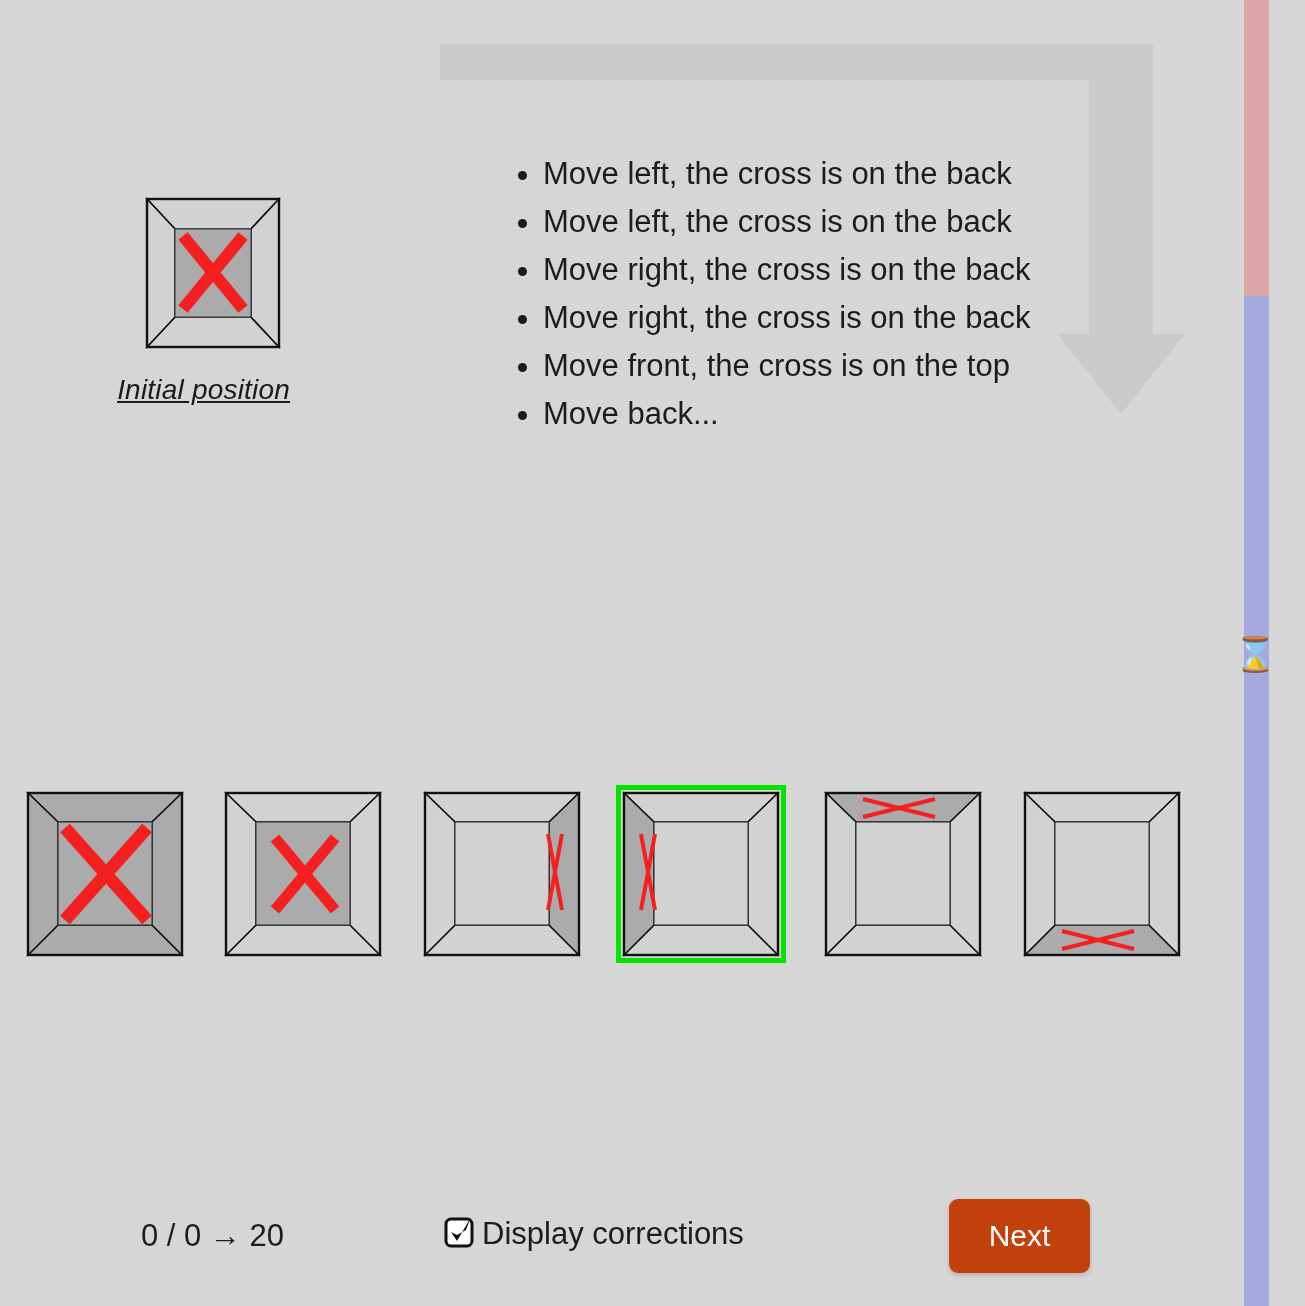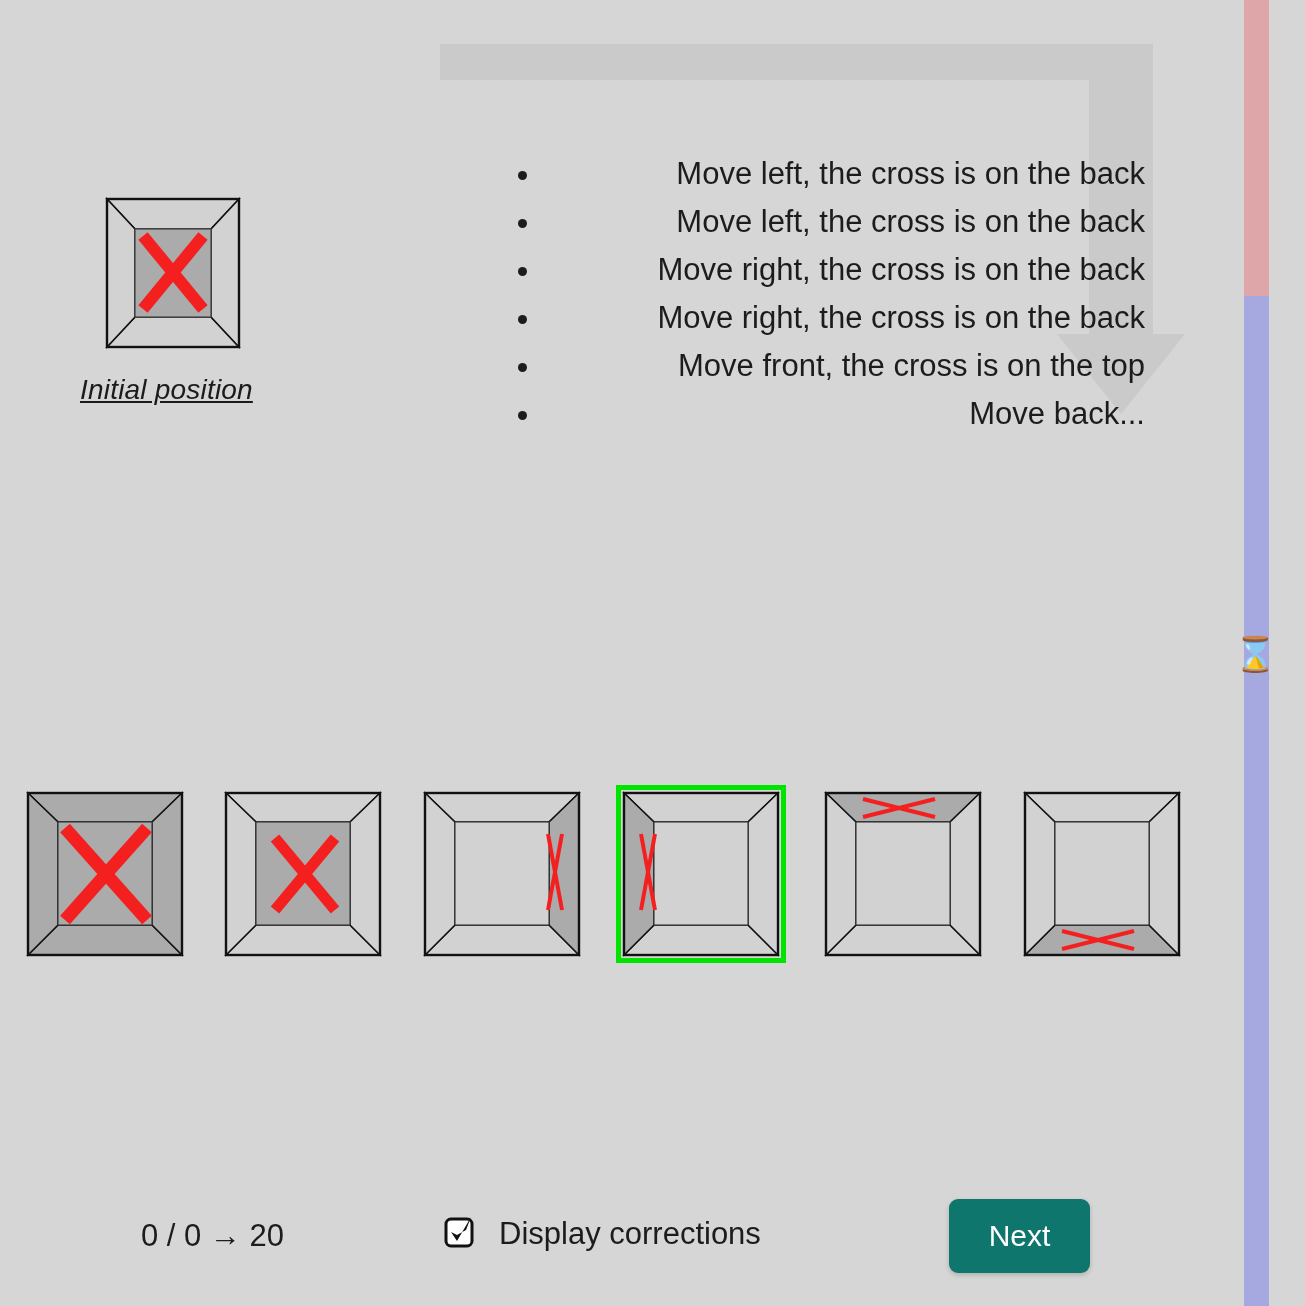--- a/index.html
+++ b/index.html
@@ -30,21 +30,21 @@
     height: 370px;
     pointer-events: none;
   }
 
   
   .initial-block {
     position: absolute;
     left: 80px;
     top: 190px;
     width: 210px;
-    text-align: left;
+    text-align: right;
   }
   .initial-caption {
     margin-top: 13px;
     font-size: 28px;
     font-style: italic;
     color: #1b1b1b;
     text-decoration: underline;
     letter-spacing: 0.2px;
     white-space: nowrap;
   }
@@ -59,21 +59,20 @@
   .instructions ul {
     margin: 0;
     padding: 0 0 0 38px;
     list-style: disc;
   }
   .instructions li {
     font-size: 31px;
     line-height: 48px;
     color: #1c1c1c;
     white-space: nowrap;
-    text-align: right;
   }
 
   
   .thumb-row {
     position: absolute;
     left: 0px;
     top: 790px;
     width: 1220px;
     height: 180px;
   }
@@ -125,21 +124,21 @@
     color: #1c1c1c;
     white-space: nowrap;
     margin-left: 28px;
   }
   .corrections {
     position: absolute;
     left: 444px;
     top: 1216px;
     display: flex;
     align-items: center;
-    gap: 25px;
+    gap: 8px;
     cursor: pointer;
   }
   .corrections-label {
     font-size: 31px;
     color: #1c1c1c;
     white-space: nowrap;
   }
   .next-button {
     position: absolute;
     left: 949px;
@@ -289,15 +288,15 @@
   <div class="corrections">
     <span>
       <svg width="30" height="32" viewBox="0 0 30 32" xmlns="http://www.w3.org/2000/svg">
         <rect x="2" y="3" width="26" height="27" rx="5" ry="5" fill="#ffffff" stroke="#111111" stroke-width="3"></rect>
         <path d="M 7 16 L 13 25 L 27 1 L 22 14 L 13 19 Z" fill="#111111"></path>
       </svg>
     </span>
     <span class="corrections-label">Display corrections</span>
   </div>
 
-  <button class="next-button" style="background: #0f766e; color: rgb(255, 255, 255);">Next</button>
+  <button class="next-button" style="background: #c2410c; color: rgb(255, 255, 255);">Next</button>
 
 </div>
 
 </body></html>

